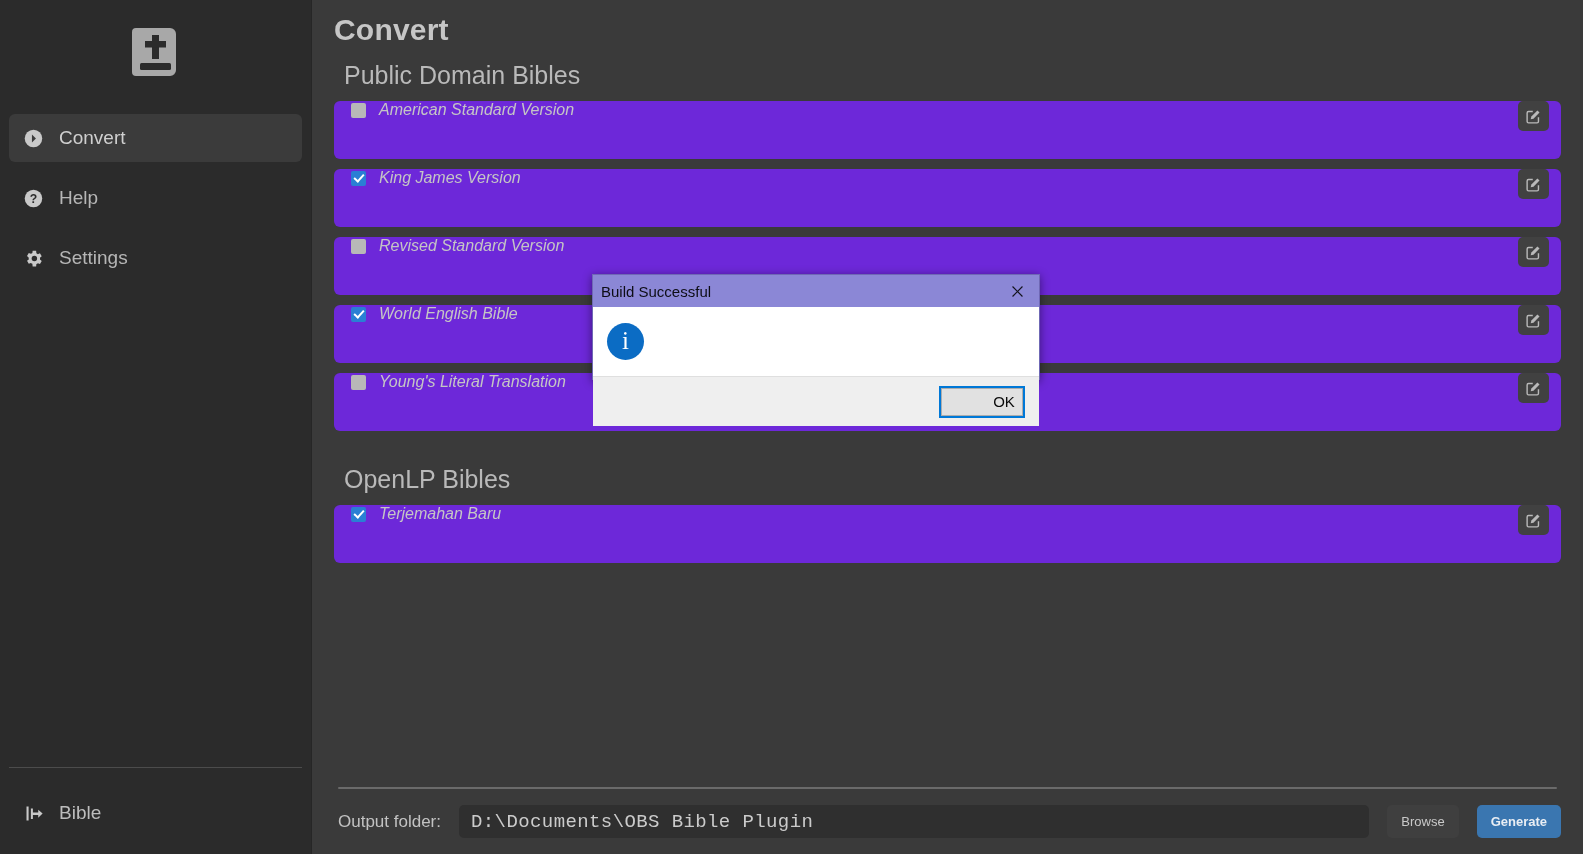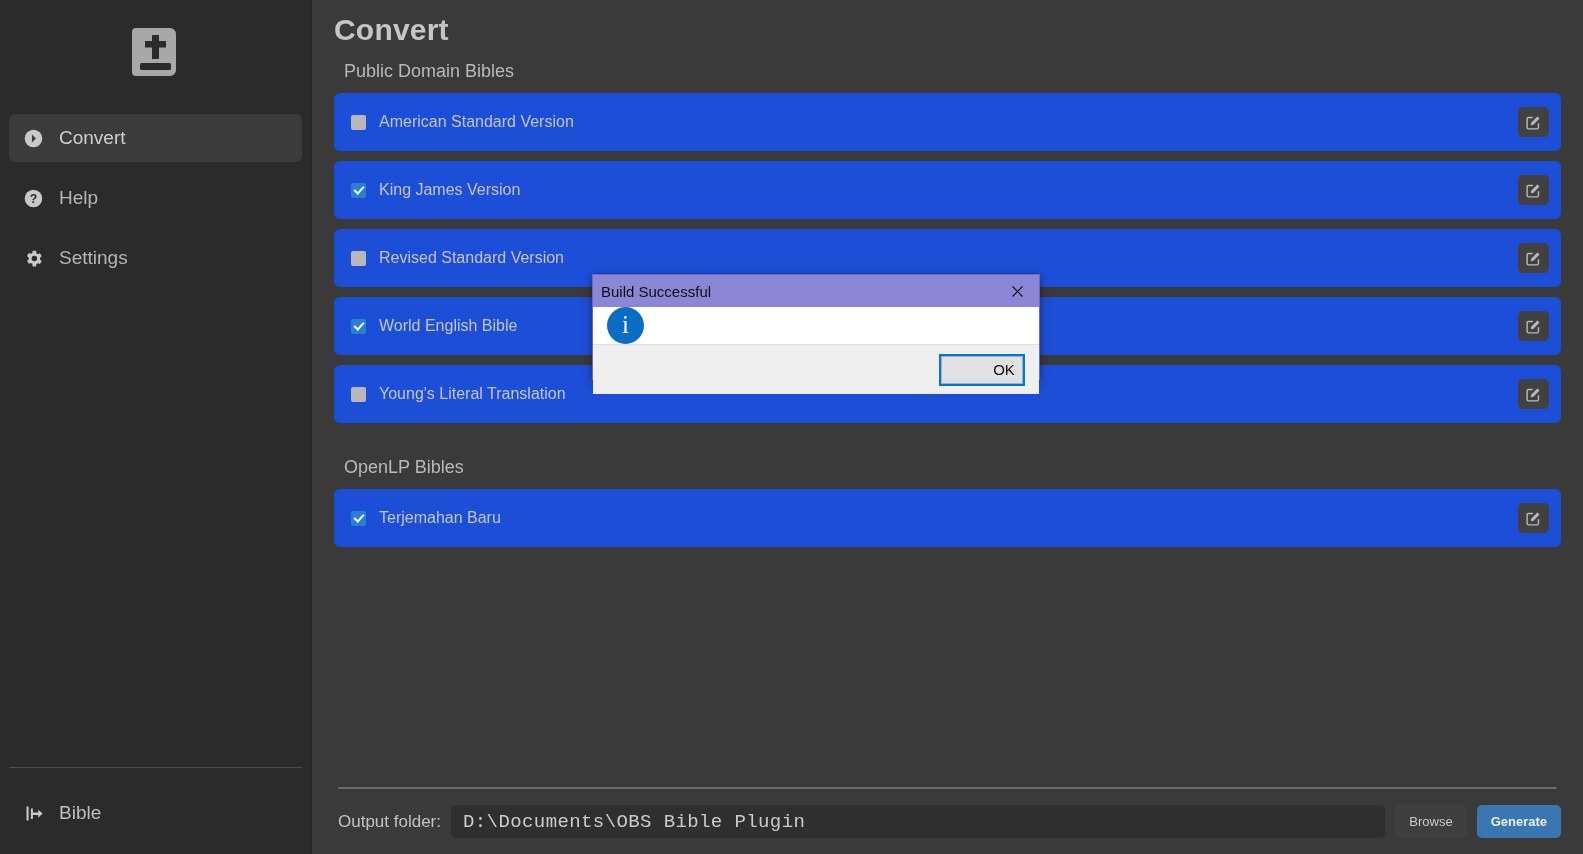--- a/index.html
+++ b/index.html
@@ -109,37 +109,38 @@
   }
   .page-title {
     color: #c6c6c6;
     font-size: 30px;
     font-weight: bold;
     margin: 13px 0 0 0;
     letter-spacing: 0.2px;
   }
   .section-title {
     color: #b9b9b9;
-    font-size: 18px;
+    font-size: 25px;
     margin: 14px 0 11px 10px;
     font-weight: normal;
   }
   .section-title.second {
     margin-top: 34px;
   }
   .row {
     position: relative;
     height: 58px;
-    background: #1d4ed8;
+    background: #6d28d9;
     border-radius: 6px;
     display: flex;
-    align-items: center;
+    align-items: flex-start;
     margin-bottom: 10px;
     padding: 0 12px 0 17px;
     box-sizing: border-box;
+    font-style: italic;
   }
   .row-left {
     display: flex;
     align-items: center;
     gap: 13px;
   }
   .cb {
     width: 15px;
     height: 15px;
     border-radius: 2px;
@@ -190,21 +191,21 @@
   }
   .bottom-divider {
     height: 2px;
     background: #6a6a6a;
     margin: 0 4px 16px 4px;
     border-radius: 1px;
   }
   .bottom-row {
     display: flex;
     align-items: center;
-    gap: 10px;
+    gap: 18px;
   }
   .output-label {
     color: #c2c2c2;
     font-size: 17px;
     white-space: nowrap;
     margin-left: 4px;
   }
   .path-field {
     flex: 1 1 auto;
     height: 33px;
@@ -254,20 +255,21 @@
     top: 274px;
     width: 448px;
     height: 106px;
     background: #ffffff;
     border: 1px solid #6f68b5;
     box-sizing: border-box;
     box-shadow: 0 2px 9px rgba(0,0,0,0.45);
     display: flex;
     flex-direction: column;
     font-family: "Liberation Sans", sans-serif;
+    gap: 16px;
   }
   .modal-titlebar {
     height: 32px;
     flex: 0 0 32px;
     background: #8b87d6;
     display: flex;
     align-items: center;
     padding: 0 0 0 8px;
     box-sizing: border-box;
   }

